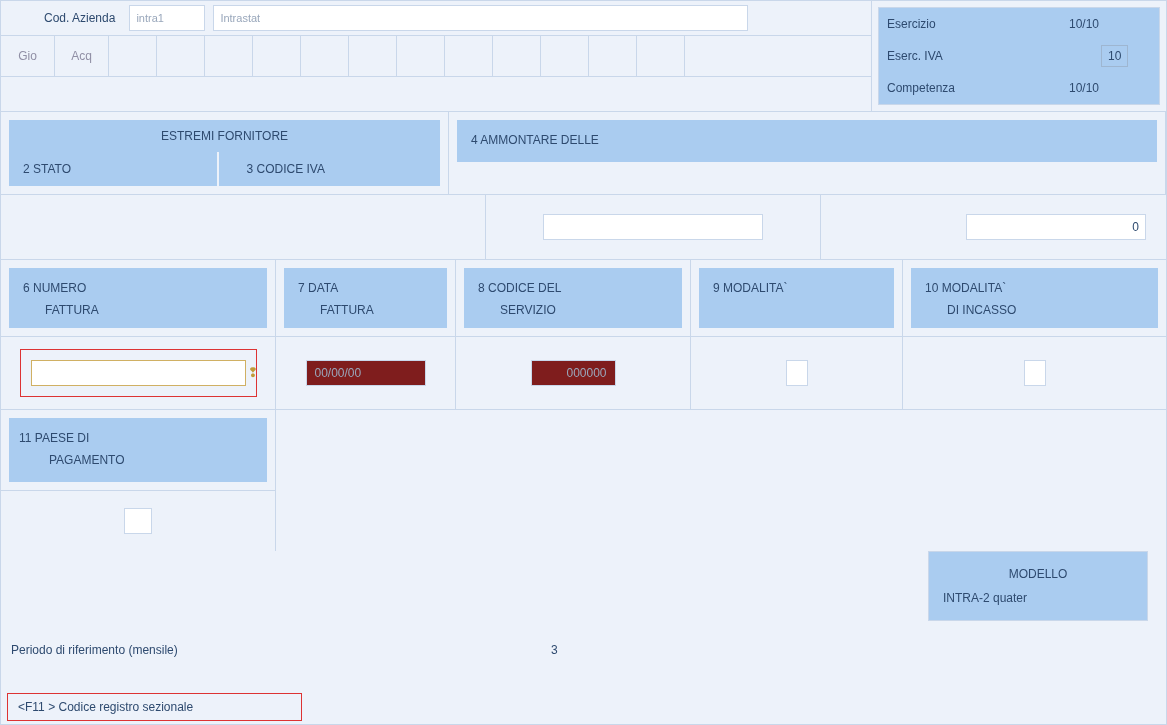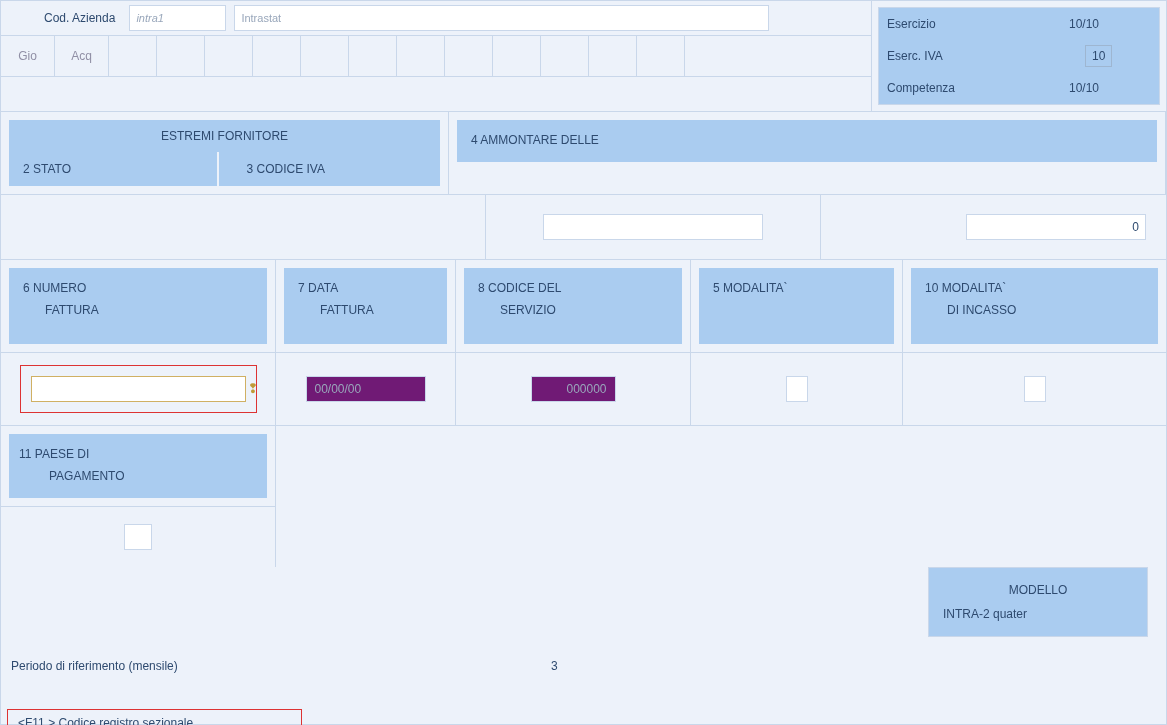--- a/index.html
+++ b/index.html
@@ -36,21 +36,21 @@
 }
 .lbl { padding: 6px 6px; }
 .fld {
   border: 1px solid #c9d7ea;
   background: #fff;
   color: #99a7bb;
   font-size: 11px;
   padding: 5px 6px;
   height: 26px;
 }
-.fld.short1 { width: 97px; font-style: italic; }
+.fld.short1 { width: 76px; }
 .fld.short2 { width: 535px; }
 
 .right-box {
   background: #aaccf0;
   border: 1px solid #c9d7ea;
   display: grid;
   grid-template-columns: 190px 90px;
   grid-template-rows: 32px 32px 32px;
   align-items: center;
 }
@@ -61,21 +61,21 @@
   padding-right: 6px;
   height: 100%;
 }
 .right-box .rval span {
   background: #aaccf0;
 }
 .iva-small {
   background: #b7cde6;
   border: 1px solid #9eb6d1;
   padding: 3px 6px;
-  margin-left: 16px;
+  margin-left: 32px;
   text-align: center;
 }
 
 
 .tabs {
   display: flex;
   border-top: 1px solid #c9d7ea;
   border-bottom: 1px solid #c9d7ea;
 }
 .tab {
@@ -162,21 +162,21 @@
   border-bottom: 1px solid #c9d7ea;
 }
 .low-cell {
   border-right: 1px solid #c9d7ea;
   padding: 8px;
 }
 .low-cell .inner {
   background: #aaccf0;
   padding: 10px 14px;
   line-height: 1.8;
-  height: 76px;
+  height: 60px;
 }
 .w6 { width: 275px; }
 .w7 { width: 180px; }
 .w8 { width: 235px; }
 .w9 { width: 212px; }
 .w10 { width: 255px; flex: 1; }
 
 
 .low-vals {
   display: flex;
@@ -203,21 +203,21 @@
   top: 4px;
   color: #c09b38;
   font-size: 13px;
 }
 .highlight-red {
   border: 1px solid #d33;
   padding: 10px;
 }
 .graybox {
   border: 1px solid #c9d7ea;
-  background: #701a75;
+  background: #7f1d1d;
   color: #99a7bb;
   height: 26px;
   padding: 0 8px;
   display: flex;
   align-items: center;
 }
 .tinybox {
   border: 1px solid #c9d7ea;
   background: #fff;
   width: 22px;
@@ -370,21 +370,21 @@
     </div>
       </div>
     <div class="low-cell w8">
         <div class="inner">
       <div>8 CODICE DEL</div>
       <div style="padding-left:22px;">SERVIZIO</div>
     </div>
       </div>
     <div class="low-cell w9">
         <div class="inner">
-      <div>5 MODALITA`</div>
+      <div>9 MODALITA`</div>
     </div>
       </div>
     <div class="low-cell w10" style="border-right:none;">
         <div class="inner">
       <div>10 MODALITA`</div>
       <div style="padding-left:22px;">DI INCASSO</div>
     </div>
       </div>
   </div>
 

